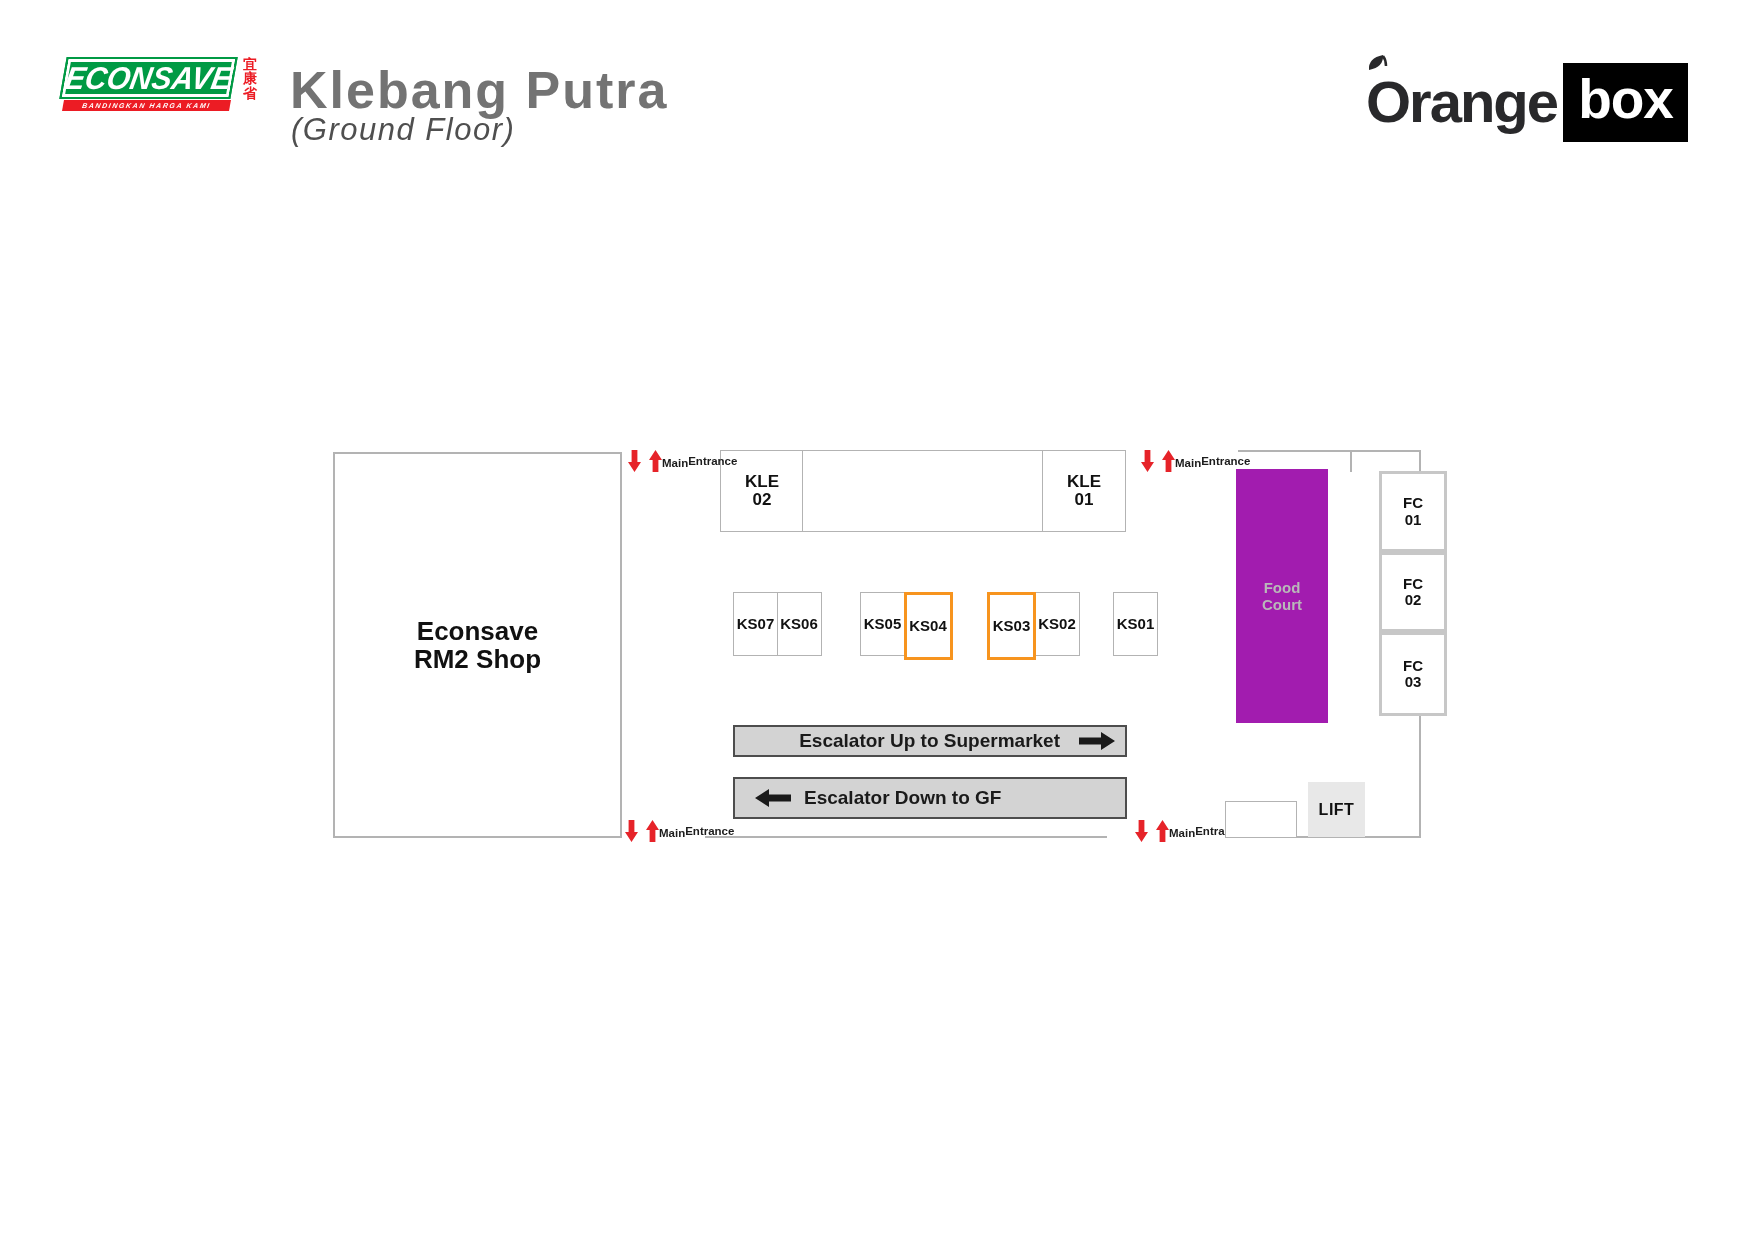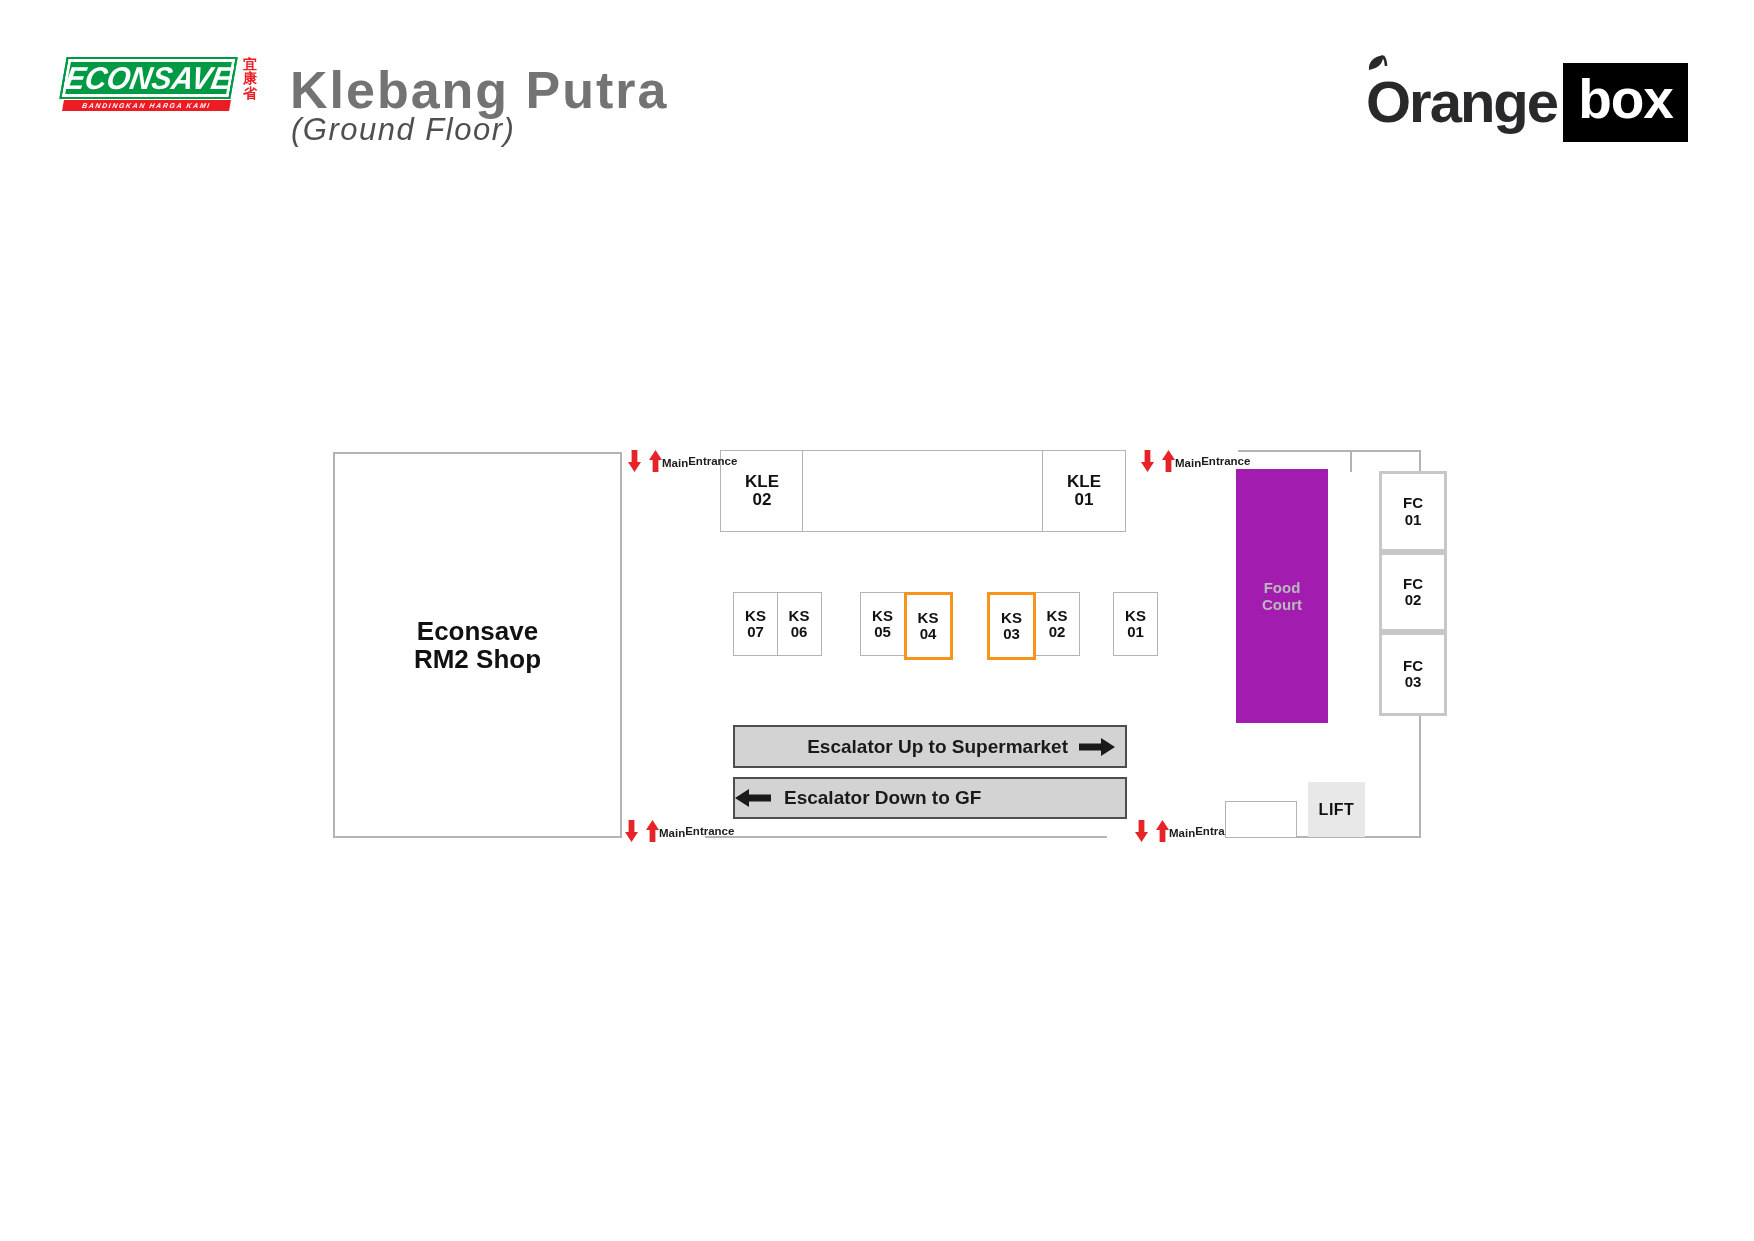--- a/index.html
+++ b/index.html
@@ -24,21 +24,21 @@
           align-items:center;justify-content:center;}
   .ob-box span{color:#fff;font-weight:bold;font-size:55px;letter-spacing:-1px;line-height:1;
                position:relative;top:-3px;}
 
   
   .unit{background:#fff;border:1.5px solid #b3b3b3;display:flex;flex-direction:column;
         align-items:center;justify-content:center;text-align:center;}
   .unit .code,.unit .num{font-weight:bold;color:#111;line-height:1.08;}
   .kle .code,.kle .num{font-size:17px;}
   .ks-cell{width:43px;height:62px;background:#fff;border:1.5px solid #b3b3b3;display:flex;
-           flex-direction:column;align-items:center;justify-content:center;}
+           align-items:center;justify-content:center;}
   .ks-cell + .ks-cell{margin-left:-1.5px;}
   .ks-cell .code,.ks-cell .num{font-weight:bold;font-size:15px;line-height:1.1;color:#111;}
   .ks-cell.hl{border:3.5px solid #F7941E;position:relative;z-index:2;}
   .pair{display:flex;}
   .fc{border:3.5px solid #c7c7c7;background:#fff;margin-left:27px;}
   .fc .code,.fc .num{font-size:15px;}
   .wallseg{background:#b3b3b3;}
   .esc{background:#d3d3d3;border:2px solid #4d4d4d;display:flex;align-items:center;}
   .esc-text{font-weight:bold;font-size:19px;color:#1a1a1a;white-space:nowrap;}
   .foodcourt{background:#a21caf;display:flex;flex-direction:column;align-items:center;justify-content:center;}
@@ -134,27 +134,27 @@
       <span class="num">02</span>
     </div>
   </div>
   <div class="abs pair" style="left:1113px;top:592px;">
     <div class="ks-cell">
       <span class="code">KS</span>
       <span class="num">01</span>
     </div>
   </div>
 
-  <div class="abs esc" style="left:733px;top:725px;width:394px;height:43px;justify-content:flex-end;padding-right:10px;gap:11px;">
+  <div class="abs esc" style="left:733px;top:725px;width:394px;height:32px;justify-content:flex-end;padding-right:10px;gap:19px;">
     <span class="esc-text">Escalator Up to Supermarket</span>
     <svg width="36" height="18" viewBox="0 0 36 18">
       <path d="M0 5.5 H22 V0 L36 9 L22 18 V12.5 H0 Z" fill="#1a1a1a"></path>
     </svg>
   </div>
-  <div class="abs esc" style="left:733px;top:777px;width:394px;height:42px;justify-content:flex-start;padding-left:0;gap:13px;">
+  <div class="abs esc" style="left:733px;top:777px;width:394px;height:42px;justify-content:flex-start;padding-left:20px;gap:13px;">
     <svg width="36" height="18" viewBox="0 0 36 18">
       <path d="M36 5.5 H14 V0 L0 9 L14 18 V12.5 H36 Z" fill="#1a1a1a"></path>
     </svg>
     <span class="esc-text">Escalator Down to GF</span>
   </div>
 
   <div class="abs foodcourt" style="left:1236px;top:469px;width:92px;height:254px;">
     <span>Food</span>
     <span>Court</span>
   </div>

